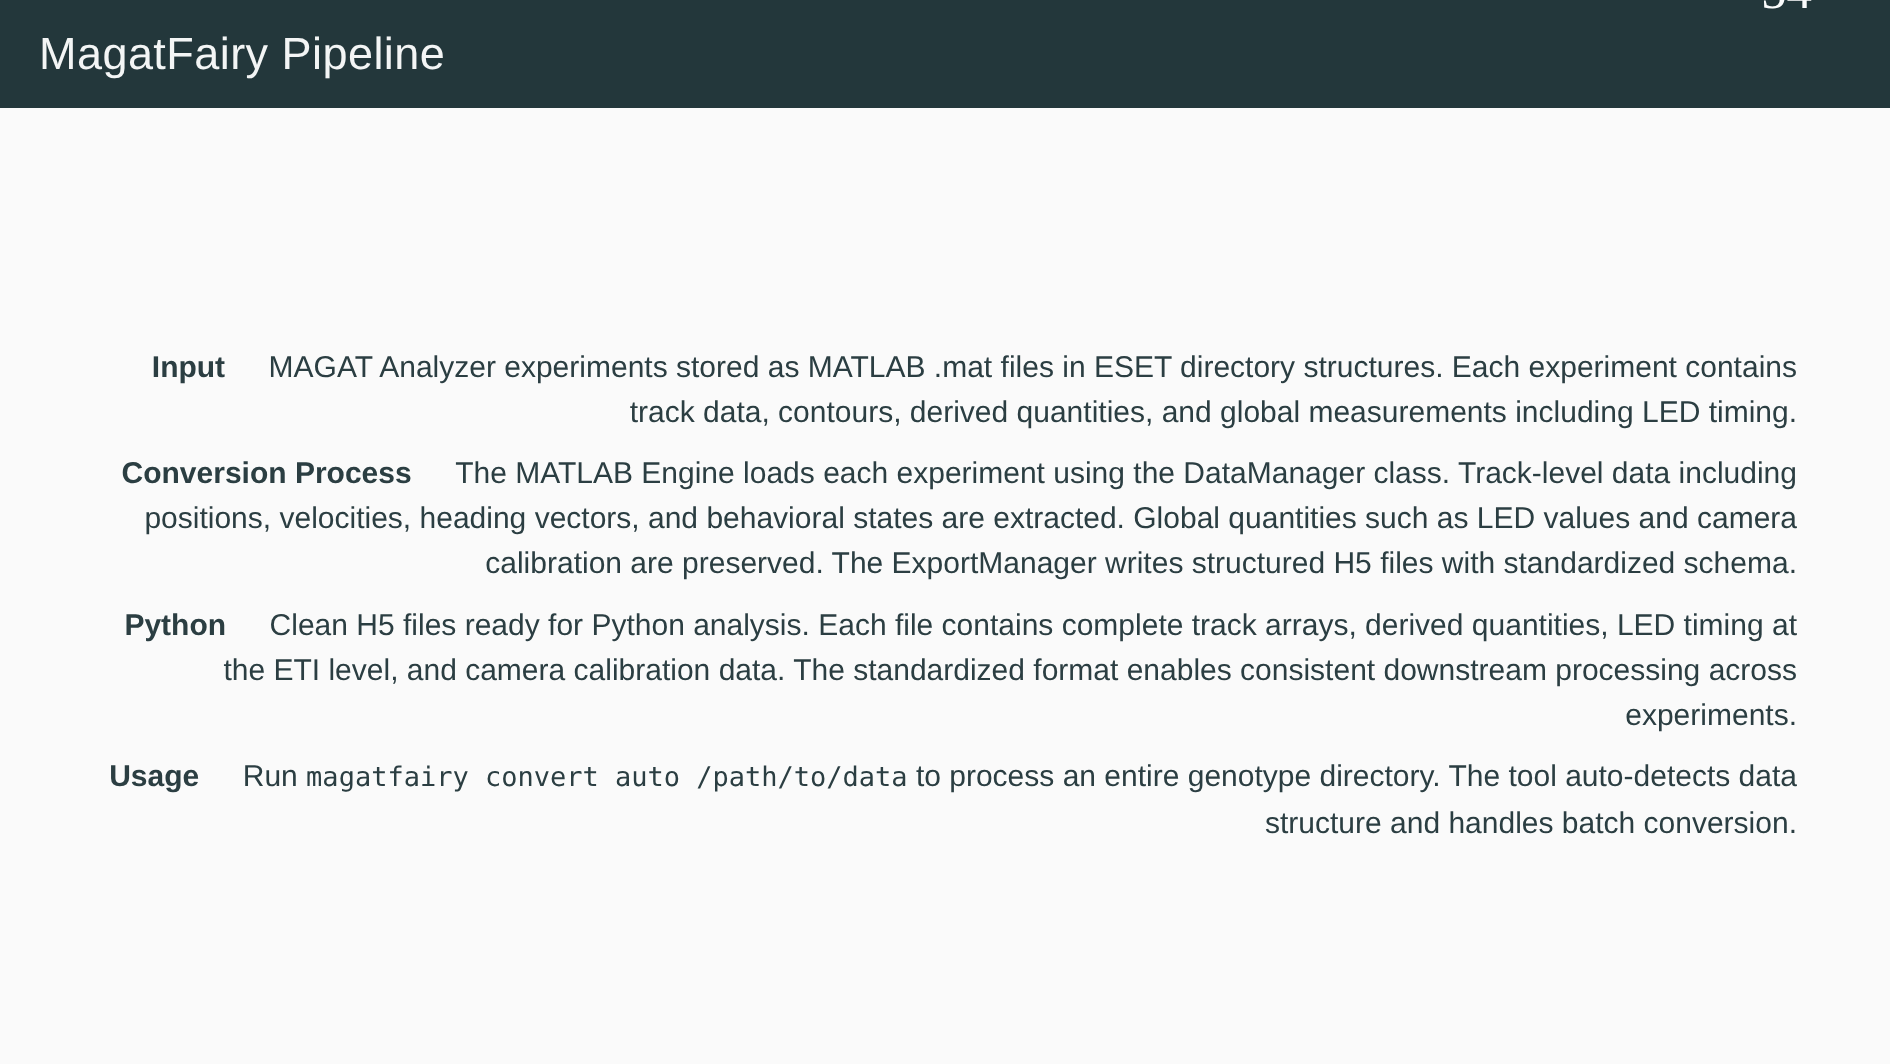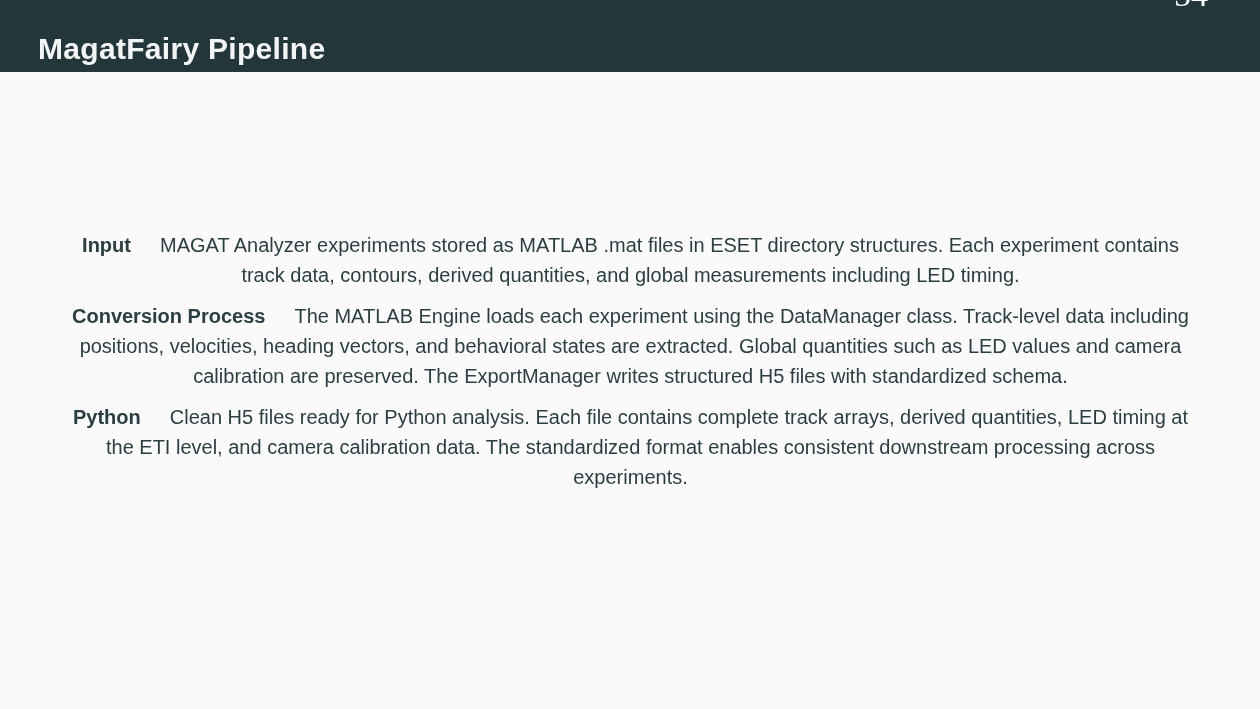--- a/index.html
+++ b/index.html
@@ -17,24 +17,24 @@
   }
   .header {
     position: absolute;
     top: 0;
     left: 0;
     width: 100%;
     height: 72px;
     background: var(--header-bg, #23373b);
   }
   .title {
-    margin: 12px;
+    margin: 0;
     padding: 20px 0 0 26px;
     font-size: 30px;
-    font-weight: 700;
+    font-weight: 400;
     letter-spacing: 0.3px;
     color: var(--title-fg, #f3f5f5);
     line-height: 1.1;
   }
   .page-number {
     position: absolute;
     top: -22px;
     left: 1168px;
     width: 46px;
     text-align: center;
@@ -47,21 +47,21 @@
     position: absolute;
     top: 230px;
     left: 63px;
     right: 62px;
     color: var(--text-fg, #2b3e42);
     font-size: 20px;
     line-height: 30px;
   }
   .para {
     margin: 0 0 11px 0;
-    text-align: center;
+    text-align: right;
   }
   .para-label {
     font-weight: 700;
     margin-right: 29px;
     color: var(--text-fg, #2b3e42);
   }
   .inline-code {
     font-family: "DejaVu Sans Mono", "Liberation Mono", monospace;
     font-size: 18px;
   }
@@ -71,14 +71,15 @@
 
 <div class="slide" style="--header-bg: #23373b; --body-bg: #fafafa; --text-fg: #2b3e42; --title-fg: #f3f5f5;">
   <div class="header">
     <h1 class="title">MagatFairy Pipeline</h1>
     <div class="page-number">54</div>
   </div>
   <div class="body" id="slide-body">
       <p class="para"><span class="para-label">Input</span><span class="para-text">MAGAT Analyzer experiments stored as MATLAB .mat files in ESET directory structures. Each experiment contains track data, contours, derived quantities, and global measurements including LED timing.</span></p>
       <p class="para"><span class="para-label">Conversion Process</span><span class="para-text">The MATLAB Engine loads each experiment using the DataManager class. Track-level data including positions, velocities, heading vectors, and behavioral states are extracted. Global quantities such as LED values and camera calibration are preserved. The ExportManager writes structured H5 files with standardized schema.</span></p>
       <p class="para"><span class="para-label">Python</span><span class="para-text">Clean H5 files ready for Python analysis. Each file contains complete track arrays, derived quantities, LED timing at the ETI level, and camera calibration data. The standardized format enables consistent downstream processing across experiments.</span></p>
+      <p class="para"><span class="para-label">Usage</span><span class="para-text">Run </span><span class="inline-code">magatfairy convert auto /path/to/data</span><span class="para-text"> to process an entire genotype directory. The tool auto-detects data structure and handles batch conversion.</span></p>
     </div>
 </div>
 
 </body></html>

